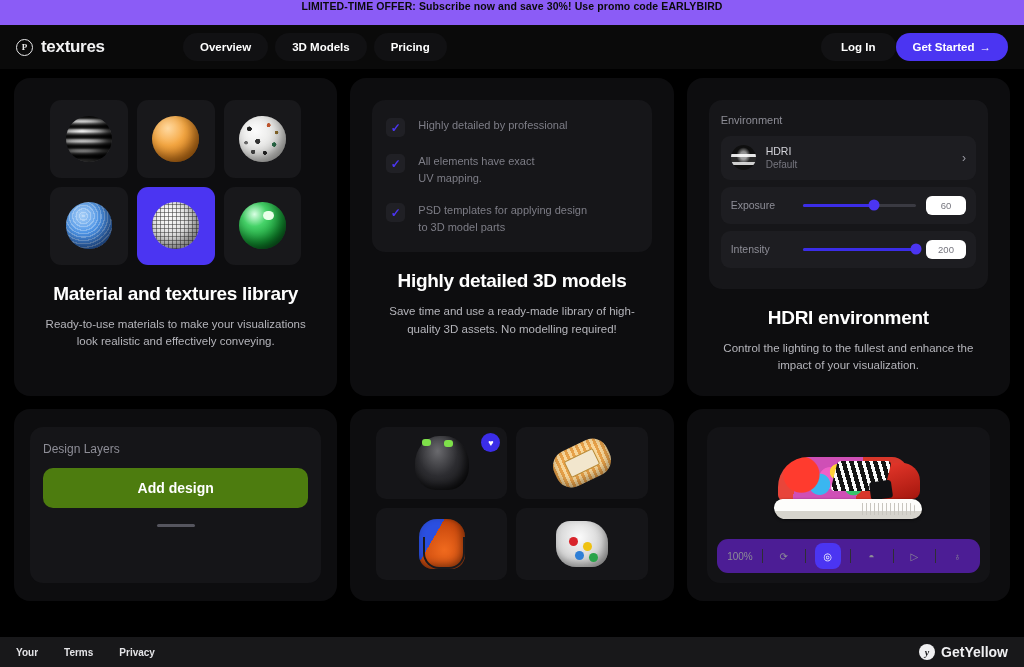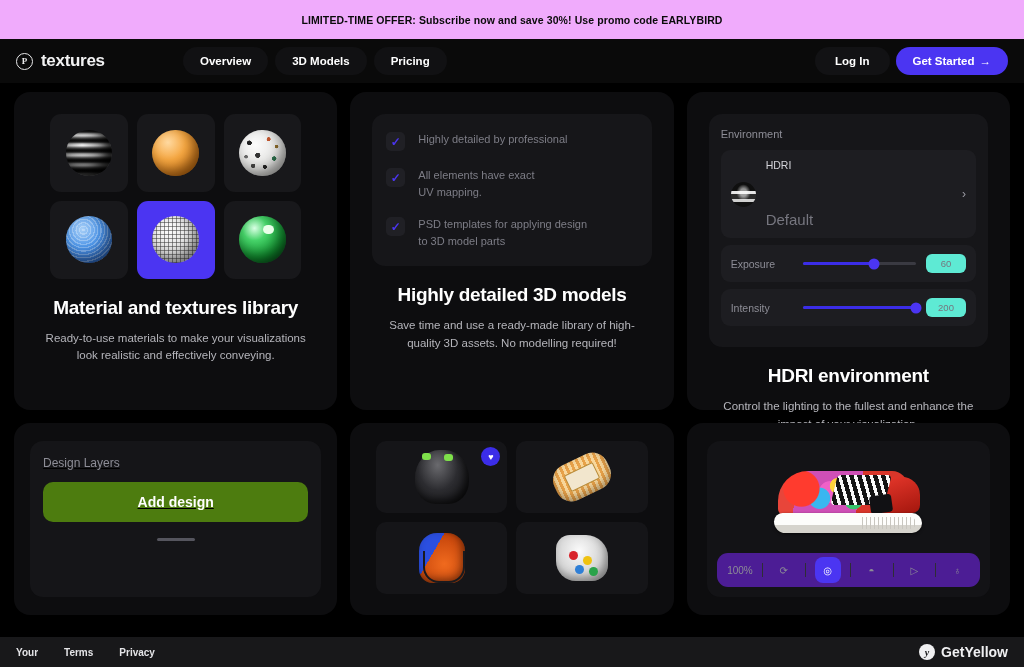--- a/index.html
+++ b/index.html
@@ -5,24 +5,24 @@
   * { box-sizing: border-box; margin: 0; padding: 0; }
   html, body {
     width: 1024px; height: 667px;
     background: #000000;
     font-family: "Liberation Sans", sans-serif;
     overflow: hidden;
   }
 
   
   .promo-banner {
-    height: 39px;
-    background: #f0abfc;
+    height: 25px;
+    background: #8b5cf6;
     color: #0a0a0a;
-    display: flex; align-items: center; justify-content: center;
+    display: flex; align-items: flex-start; justify-content: center;
     font-size: 10.5px; font-weight: bold;
     letter-spacing: 0.1px;
   }
 
   
   .header {
     height: 44px;
     background: #0a0a0a;
     display: flex; align-items: center;
     padding: 0 16px;
@@ -48,21 +48,21 @@
     background: #111113;
     border-radius: 999px;
     padding: 8px 17px;
     font-size: 11.5px; font-weight: bold;
     color: #ffffff;
     cursor: pointer;
     white-space: nowrap;
   }
   .header-right {
     margin-left: auto;
-    display: flex; align-items: center; gap: 6px;
+    display: flex; align-items: center; gap: 0;
   }
   .btn-login {
     background: #121214;
     border-radius: 999px;
     padding: 8px 20px;
     font-size: 11.5px; font-weight: bold; color: #fff;
     cursor: pointer;
   }
   .btn-cta {
     background: #4B35F2;
@@ -205,21 +205,21 @@
     background:
       linear-gradient(#0f0f0f 0 38%, #e6e6e6 38% 48%, #2a2a2a 48% 70%, #d0d0d0 70% 80%, #101010 80% 100%);
     position: relative; overflow: hidden;
     flex-shrink: 0;
   }
   .hdri-thumb::after {
     content: ""; position: absolute; inset: 0;
     background: radial-gradient(ellipse at 50% 42%, rgba(255,255,255,.55) 0 18%, transparent 40%);
   }
   .env-label-main { font-size: 10.5px; color: #d4d4da; line-height: 1.35; }
-  .env-label-sub { font-size: 15px; color: #76767f; line-height: 1.35; margin-top: 38px; }
+  .env-label-sub { font-size: 10px; color: #76767f; line-height: 1.35; }
   .chev { margin-left: auto; color: #9a9aa3; font-size: 12px; }
 
   .slider-row {
     background: #1d1d21;
     border-radius: 9px;
     padding: 9px 10px;
     display: flex; align-items: center; gap: 10px;
     margin-bottom: 7px;
   }
   .slider-label { font-size: 10.5px; color: #8d8d96; width: 62px; }
@@ -232,32 +232,31 @@
     border-radius: 3px; background: #3B2DE8;
   }
   .slider-knob {
     position: absolute; top: 50%;
     width: 11px; height: 11px; border-radius: 50%;
     background: #4B35F2; transform: translate(-50%, -50%);
     cursor: pointer;
   }
   .slider-value {
     width: 40px; height: 19px; border-radius: 6px;
-    background: #5eead4;
+    background: #ffffff;
     display: flex; align-items: center; justify-content: center;
     font-size: 9.5px; color: #75757e;
   }
 
   
   .layers-panel {
     background: #151518;
     border-radius: 13px;
     padding: 15px 13px 0 13px;
     height: 100%;
-    text-decoration: underline;
   }
   .layers-title { font-size: 12px; color: #8d8d96; margin-bottom: 12px; }
   .add-design-btn {
     background: #4d7c0f;
     border-radius: 10px;
     height: 40px;
     display: flex; align-items: center; justify-content: center;
     font-size: 14px; font-weight: bold; color: #fff;
     cursor: pointer;
   }

